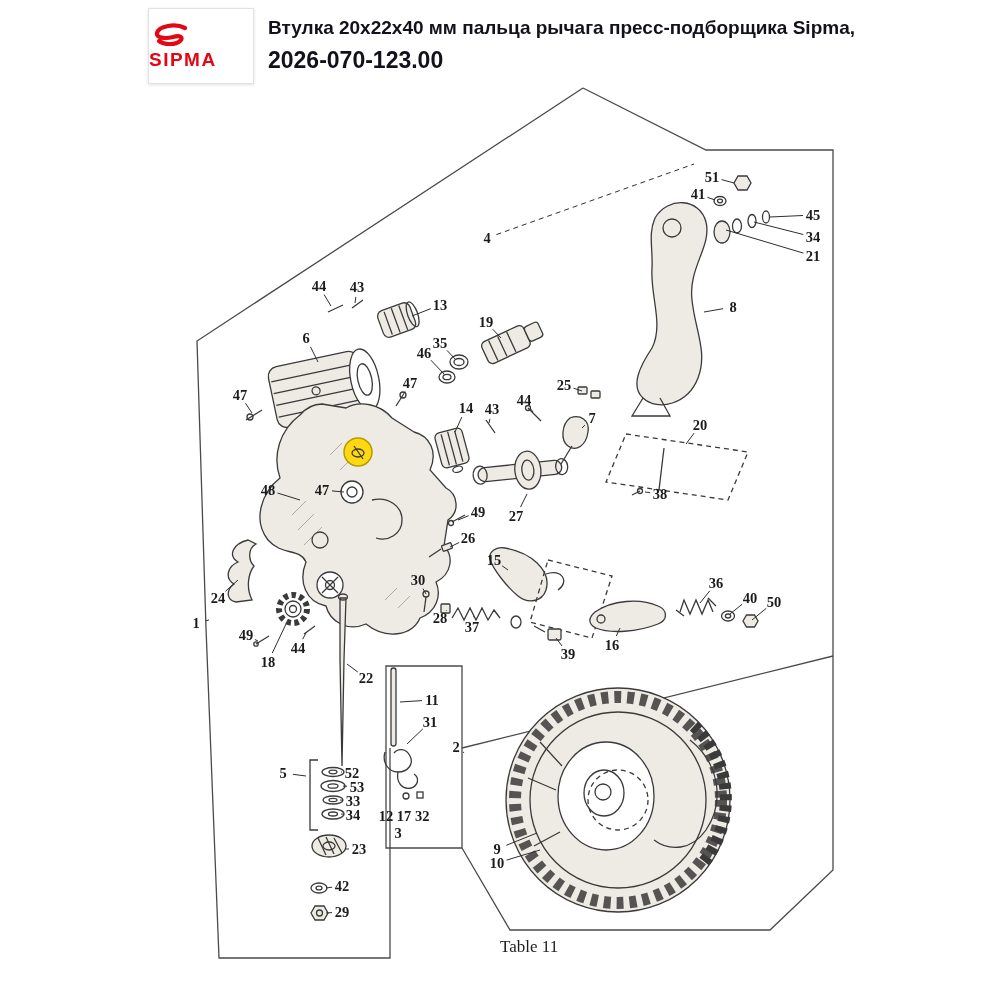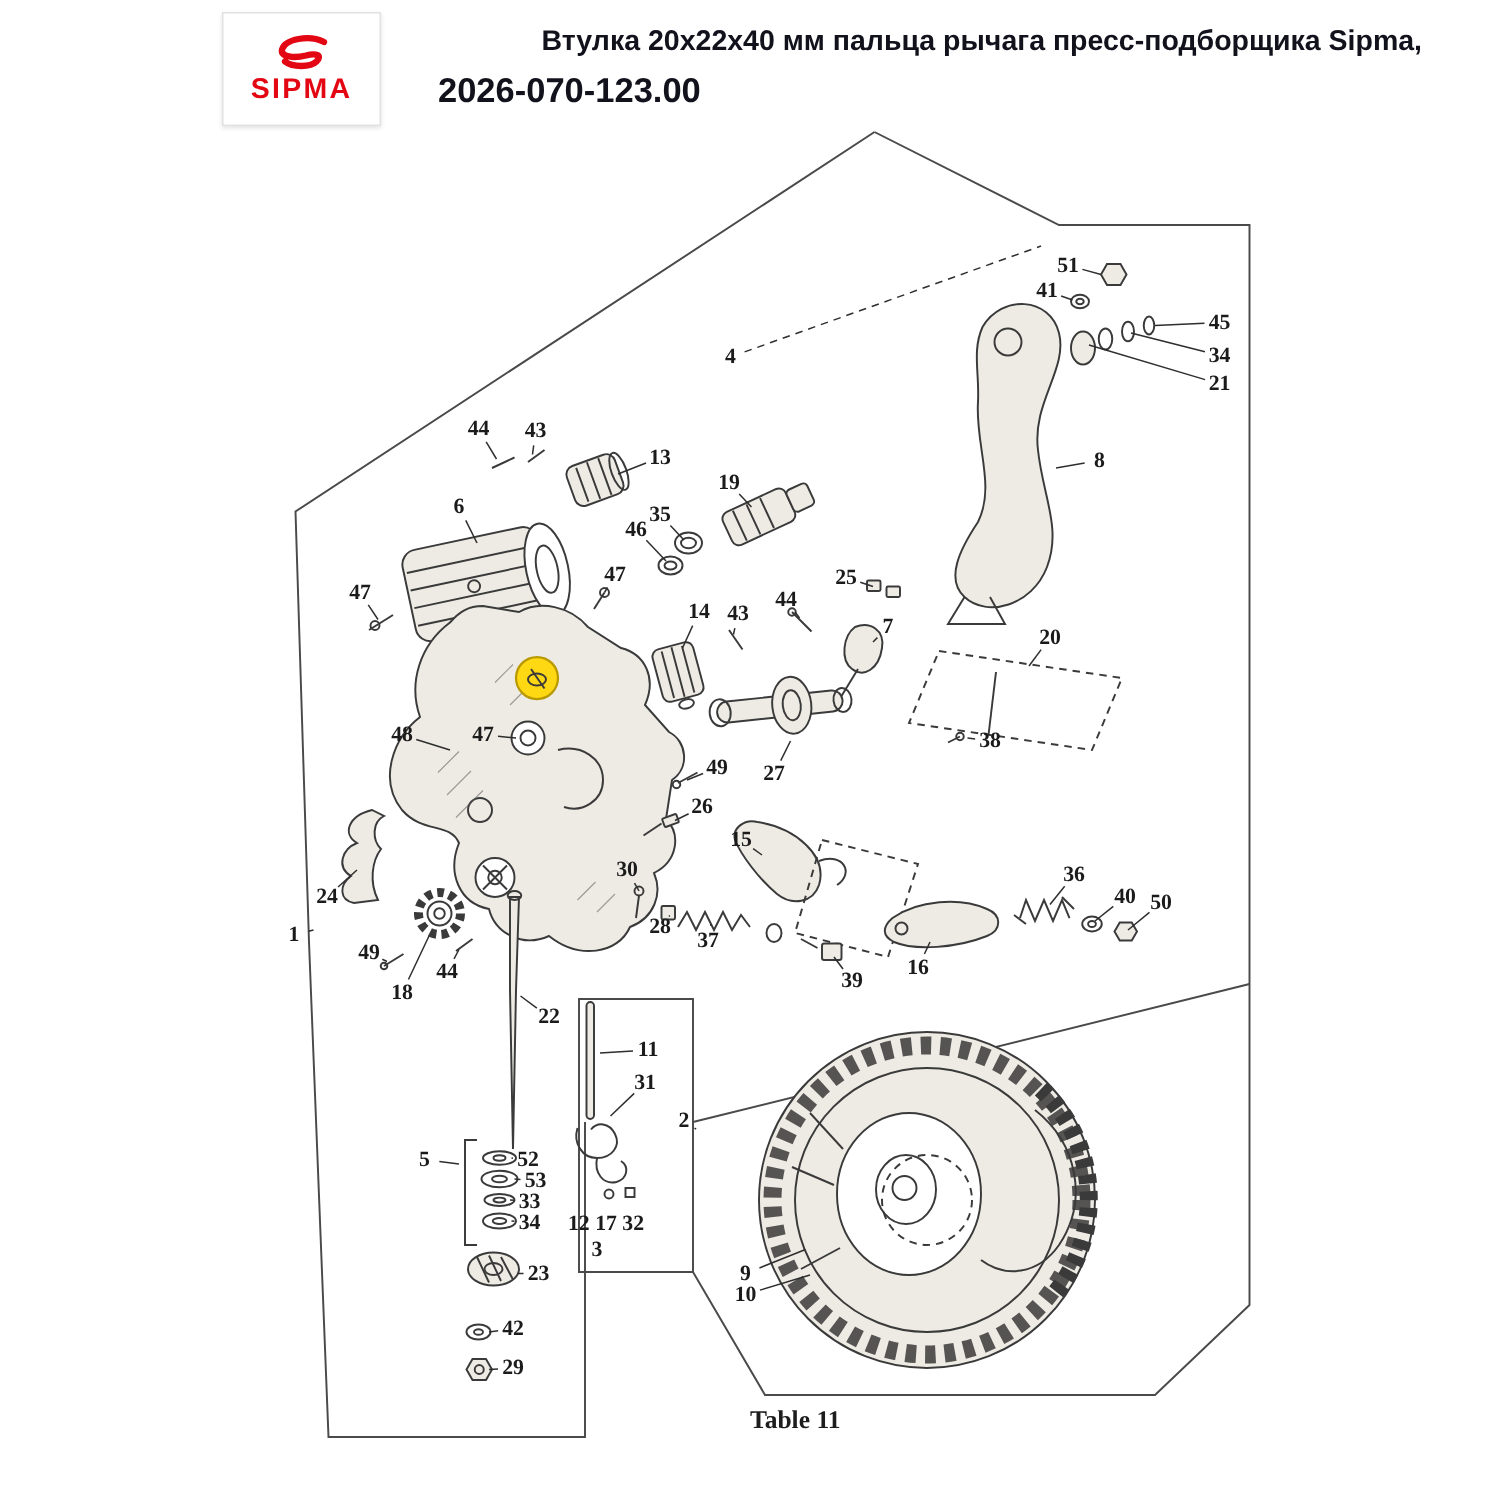--- a/index.html
+++ b/index.html
@@ -1,30 +1,30 @@
 <!DOCTYPE html>
 <html><head>
 <meta charset="utf-8">
 <style>
   html,body{margin:0;padding:0;background:#ffffff;}
   .page{position:relative;width:1000px;height:1000px;background:#ffffff;overflow:hidden;
         font-family:"Liberation Sans",sans-serif;}
   
   .logo-box{position:absolute;left:148px;top:8px;width:104px;height:74px;background:#fff;
             border:1px solid #e2e2e2;box-shadow:0 1px 3px rgba(0,0,0,.12);
-            display:flex;flex-direction:column;align-items:center;justify-content:center;gap:2px;}
+            display:flex;flex-direction:column;justify-content:center;gap:2px;}
   .logo-word{color:#e30613;font-weight:800;font-size:19px;letter-spacing:1.5px;
              font-family:"Liberation Sans",sans-serif;}
   .title-block{position:absolute;left:268px;top:16px;width:680px;color:#12121c;}
-  .title-line1{font-size:19px;font-weight:700;line-height:1.25;text-align:right;}
-  .title-line2{font-size:23px;font-weight:700;margin-top:7px;margin-left:24px;}
+  .title-line1{font-size:19px;font-weight:700;line-height:1.25;}
+  .title-line2{font-size:23px;font-weight:700;margin-top:7px;}
   
   .footer-block{position:absolute;left:500px;top:936px;color:#1d1d1d;
                 font-family:"Liberation Serif",serif;}
-  .footer-line{font-size:17px;font-weight:700;line-height:1.35;}
+  .footer-line{font-size:17px;font-weight:400;line-height:1.35;}
   
   .diagram-svg{position:absolute;left:0;top:0;}
   .frame{stroke:#4a4a4a;stroke-width:1.3;fill:none;}
   .part{stroke:#3a3a3a;stroke-width:1.3;fill:none;}
   .part-fill{stroke:#3a3a3a;stroke-width:1.3;fill:#edebe4;}
   .part-white{stroke:#3a3a3a;stroke-width:1.3;fill:#ffffff;}
   .teeth{stroke:#3a3a3a;fill:none;}
   .dashed{stroke-dasharray:5 4;}
   .hatch{stroke:#5a5a5a;stroke-width:.8;opacity:.55;}
   .callout{font:bold 14.5px "Liberation Serif",serif;fill:#1b1b1b;

